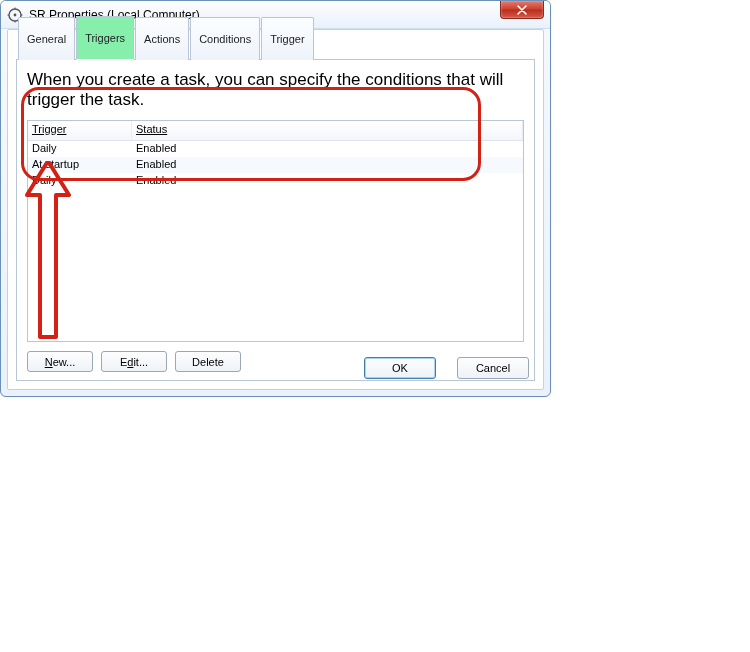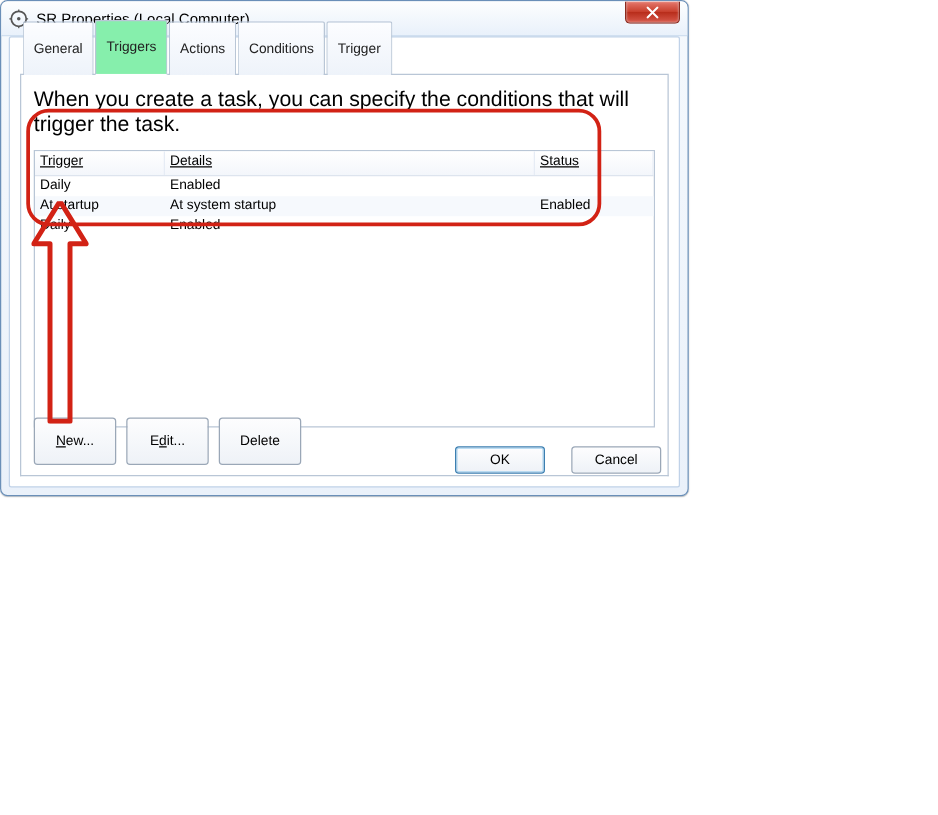--- a/index.html
+++ b/index.html
@@ -132,21 +132,21 @@
   .row { display: flex; height: 16px; justify-content: center; }
   .row:nth-child(even) { background: #f6f9fd; }
   .row .cell { border-right: none; padding: 1px 4px; }
   .btn-row {
     position: absolute;
     left: 10px; bottom: 8px;
     display: flex; gap: 8px;
   }
   .btn {
     min-width: 66px;
-    height: 38px;
+    height: 21px;
     padding: 0 10px;
     font-size: 11px;
     background: linear-gradient(#fdfdfe, #eef2f7);
     border: 1px solid #9aa7b7;
     border-radius: 3px;
     color: #000;
     cursor: default;
     display: inline-flex; align-items: center; justify-content: center;
   }
   .btn u { text-decoration: underline; }
@@ -209,31 +209,29 @@
       <div class="tab">Conditions</div>
       <div class="tab">Trigger</div>
     </div>
 
     <div class="tab-pane">
       <div class="desc-text">When you create a task, you can specify the conditions that will trigger the task.</div>
 
       <div class="list-box">
         <div class="list-header">
           <div class="col col-trigger">Trigger</div>
-          <div class="col col-details">Details</div>
           <div class="col col-status">Status</div>
         </div>
         <div class="rows">
           <div class="row">
             <div class="cell cell-trigger">Daily</div>
             <div class="cell cell-status">Enabled</div>
           </div>
           <div class="row">
             <div class="cell cell-trigger">At startup</div>
-            <div class="cell cell-details">At system startup</div>
             <div class="cell cell-status">Enabled</div>
           </div>
           <div class="row">
             <div class="cell cell-trigger">Daily</div>
             <div class="cell cell-status">Enabled</div>
           </div>
         </div>
       </div>
 
       <div class="btn-row">

